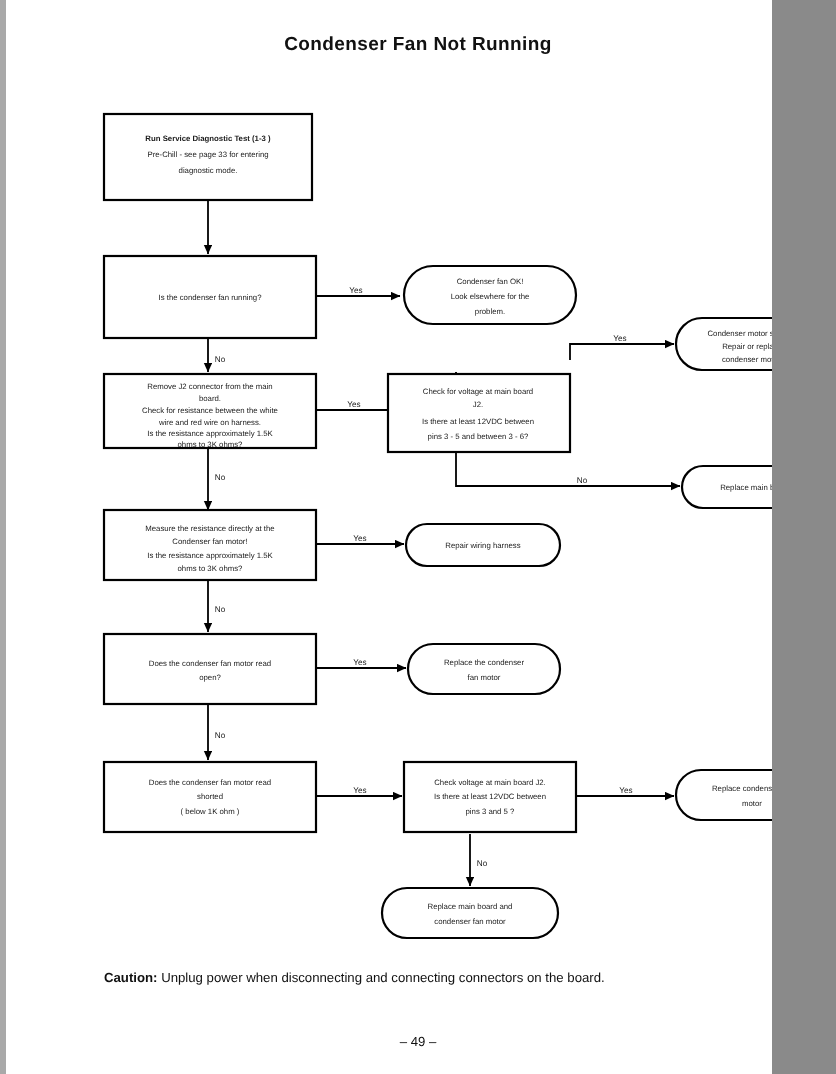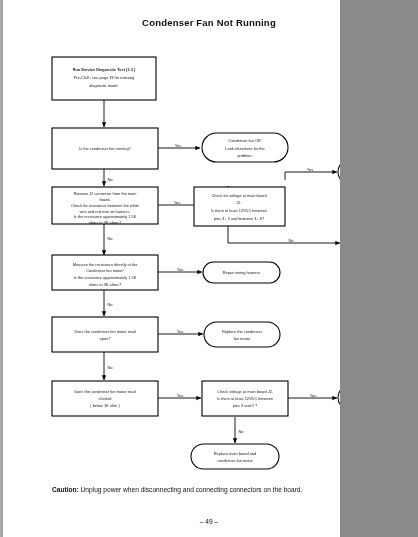--- a/index.html
+++ b/index.html
@@ -2,21 +2,21 @@
 <html><head>
 <meta charset="utf-8">
 <style>
   html, body {
     margin: 0;
     padding: 0;
     background: #8a8a8a;
   }
   #page {
     position: relative;
-    width: 340px;
+    width: 386px;
     height: 537px;
     background: #ffffff;
     overflow: hidden;
     font-family: "Liberation Sans", sans-serif;
     color: #111111;
   }
   #left-edge {
     position: absolute;
     left: 0; top: 0;
     width: 3px; height: 537px;

